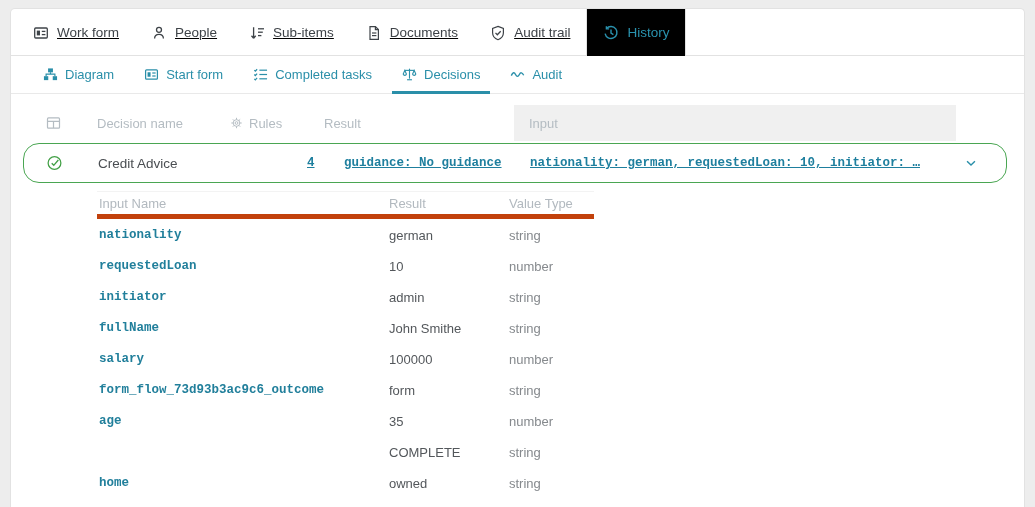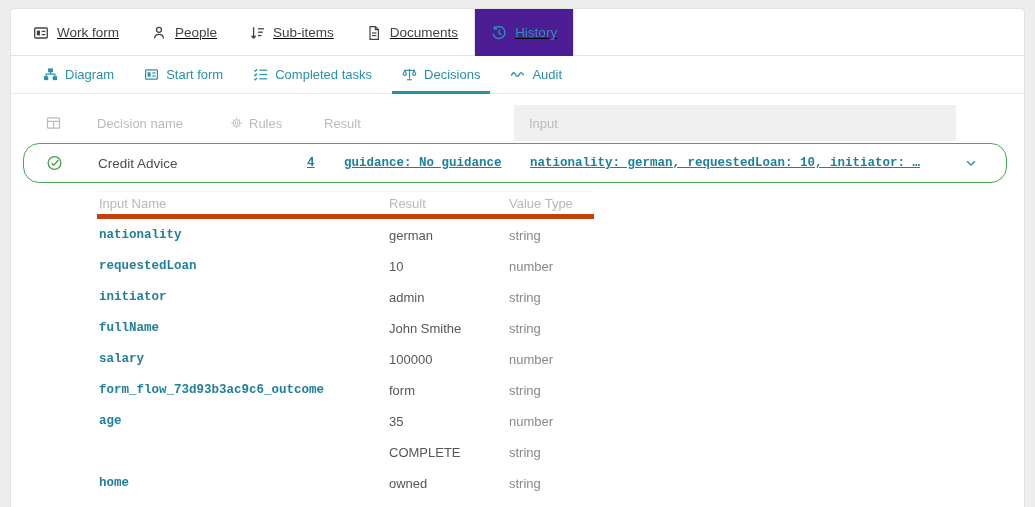--- a/index.html
+++ b/index.html
@@ -8,21 +8,21 @@
   .panel { position:absolute; left:10px; top:8px; width:1015px; height:499px;
            background:#fff; border:1px solid #e2e2e2; border-bottom:none;
            border-radius:5px 5px 0 0; }
 
   
   .tabbar { position:relative; height:47px; display:flex; align-items:stretch; padding-left:6px;text-decoration:underline; }
   .tabbar::after { content:""; position:absolute; left:0; right:0; bottom:0; height:1px; background:#e2e2e2; }
   .tab { position:relative; display:flex; align-items:center; gap:8px; padding:0 16px;
          font-size:13.5px; color:#3e4348; cursor:pointer; background:transparent; }
   .tab .ticon { display:flex; color:#3e4348; }
-  .tab.active { z-index:1; background:#4c1d95; color:#2a93af;
+  .tab.active { z-index:1; background:#000000; color:#2a93af;
                 border-left:1px solid #e2e2e2; border-right:1px solid #e2e2e2; }
   .tab.active .ticon { color:#2a93af; }
 
   
   .subtabbar { position:relative; height:38px; display:flex; align-items:stretch; padding-left:22px;
                border-bottom:1px solid #e9e9e9; }
   .subtab { position:relative; display:flex; align-items:center; gap:7px; padding:0 10px;
             margin-right:10px; font-size:13px; color:#2a8fa9; cursor:pointer; }
   .subtab .ticon { display:flex; color:#2a8fa9; }
   .subtab.active::after { content:""; position:absolute; left:0; right:0; bottom:-1px; height:3px; background:#2a8fa9; }
@@ -105,20 +105,29 @@
     <div class="tab">
       <span class="ticon">
         <svg width="16" height="16" viewBox="0 0 16 16" fill="none" stroke="currentColor" stroke-width="1.2">
           <path d="M4 1.6 H9.4 L12.4 4.6 V14.4 H4 Z"></path>
           <path d="M9.4 1.6 V4.6 H12.4"></path>
           <line x1="6" y1="8" x2="10.4" y2="8"></line>
             <line x1="6" y1="10.6" x2="10.4" y2="10.6"></line>
         </svg>
       </span>
       <span>Documents</span>
+    </div>
+    <div class="tab">
+      <span class="ticon">
+        <svg width="16" height="16" viewBox="0 0 16 16" fill="none" stroke="currentColor" stroke-width="1.2">
+          <path d="M8 1.4 L13.4 3.4 V7.8 C13.4 11.3 11 13.7 8 14.7 C5 13.7 2.6 11.3 2.6 7.8 V3.4 Z"></path>
+          <path d="M5.5 7.9 L7.3 9.7 L10.7 6.2" stroke-width="1.3"></path>
+        </svg>
+      </span>
+      <span>Audit trail</span>
     </div>
     <div class="tab active">
       <span class="ticon">
         <svg width="16" height="16" viewBox="0 0 16 16" fill="none" stroke="currentColor" stroke-width="1.4">
           <path d="M3.4 3.6 A6 6 0 1 1 2.1 8.6"></path>
           <path d="M3.4 1.2 V3.9 H6.1"></path>
           <path d="M8 4.6 V8.2 L10.4 9.6"></path>
         </svg>
       </span>
       <span>History</span>

